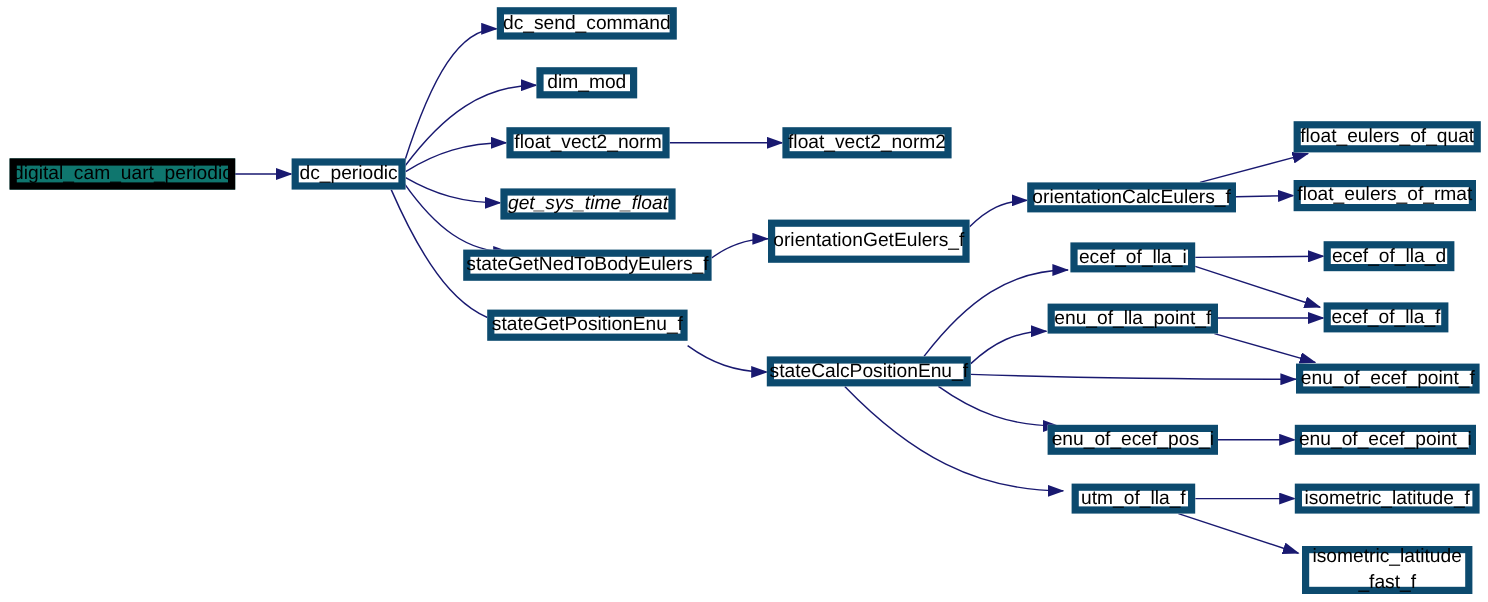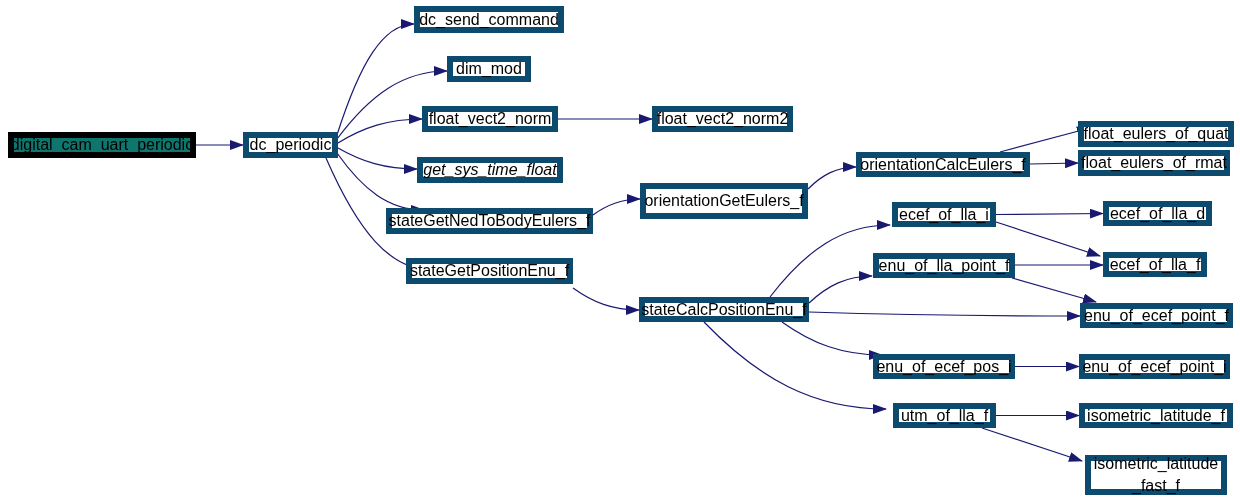--- a/index.html
+++ b/index.html
@@ -85,21 +85,21 @@
       <div class="node highlighted" style="left: 8px; top: 132px; width: 188px; height: 26px;">digital_cam_uart_periodic</div>
       <div class="node" style="left: 243px; top: 132px; width: 95px; height: 26px;">dc_periodic</div>
       <div class="node" style="left: 414px; top: 6px; width: 150px; height: 27px;">dc_send_command</div>
       <div class="node" style="left: 447px; top: 56px; width: 84px; height: 26px;">dim_mod</div>
       <div class="node" style="left: 422px; top: 106px; width: 136px; height: 26px;">float_vect2_norm</div>
       <div class="node" style="left: 652px; top: 106px; width: 141px; height: 26px;">float_vect2_norm2</div>
       <div class="node" style="left: 417px; top: 157px; width: 146px; height: 26px; font-style: italic;">get_sys_time_float</div>
       <div class="node" style="left: 386px; top: 208px; width: 207px; height: 26px;">stateGetNedToBodyEulers_f</div>
       <div class="node" style="left: 640px; top: 183px; width: 168px; height: 36px;">orientationGetEulers_f</div>
       <div class="node" style="left: 856px; top: 152px; width: 174px; height: 25px;">orientationCalcEulers_f</div>
-      <div class="node" style="left: 1078px; top: 101px; width: 156px; height: 26px; margin-top: 20px;">float_eulers_of_quat</div>
+      <div class="node" style="left: 1078px; top: 101px; width: 156px; height: 26px;">float_eulers_of_quat</div>
       <div class="node" style="left: 1078px; top: 150px; width: 152px; height: 26px;">float_eulers_of_rmat</div>
       <div class="node" style="left: 406px; top: 258px; width: 167px; height: 26px;">stateGetPositionEnu_f</div>
       <div class="node" style="left: 639px; top: 297px; width: 170px; height: 25px;">stateCalcPositionEnu_f</div>
       <div class="node" style="left: 892px; top: 202px; width: 104px; height: 25px;">ecef_of_lla_i</div>
       <div class="node" style="left: 1103px; top: 201px; width: 109px; height: 25px;">ecef_of_lla_d</div>
       <div class="node" style="left: 873px; top: 253px; width: 142px; height: 25px;">enu_of_lla_point_f</div>
       <div class="node" style="left: 1103px; top: 252px; width: 104px; height: 25px;">ecef_of_lla_f</div>
       <div class="node" style="left: 1080px; top: 303px; width: 153px; height: 25px;">enu_of_ecef_point_f</div>
       <div class="node" style="left: 873px; top: 354px; width: 142px; height: 25px;">enu_of_ecef_pos_i</div>
       <div class="node" style="left: 1079px; top: 354px; width: 151px; height: 25px;">enu_of_ecef_point_i</div>

